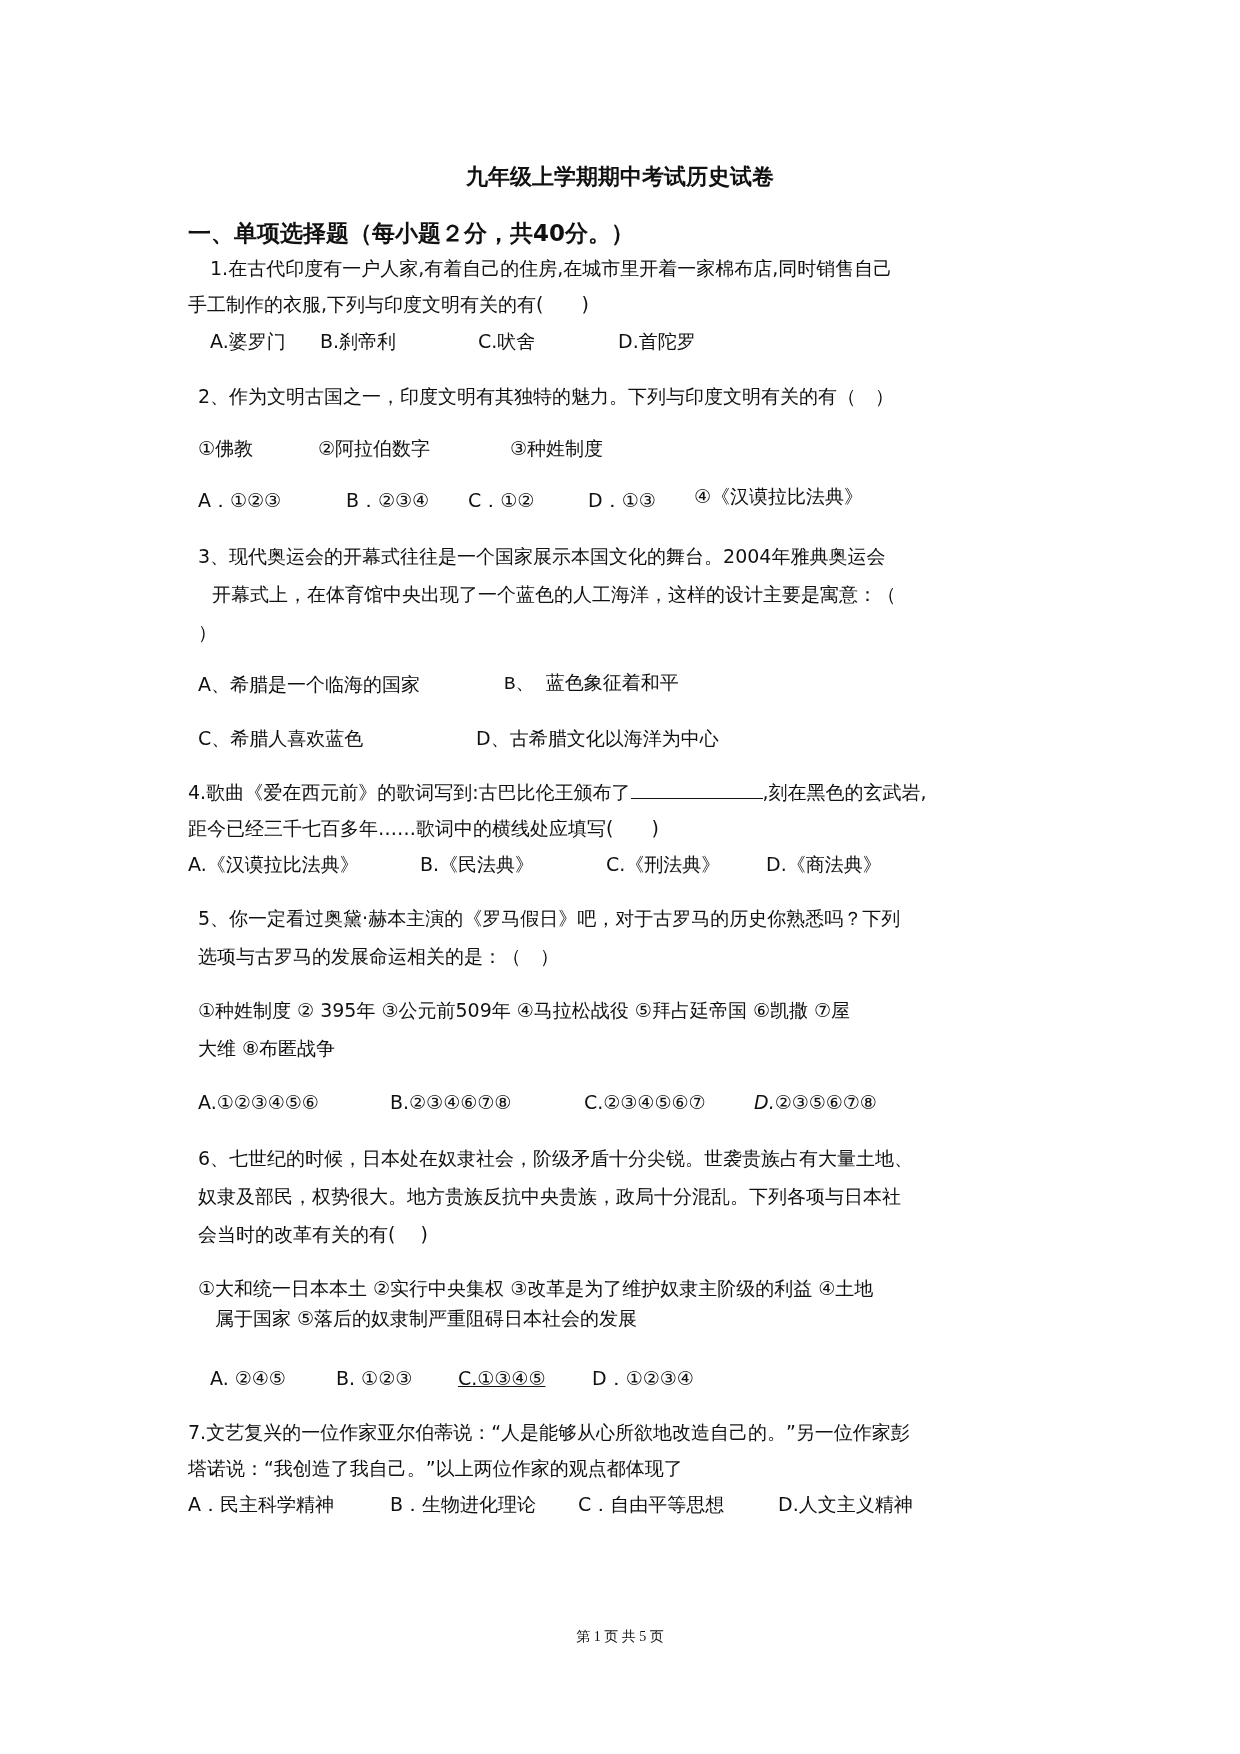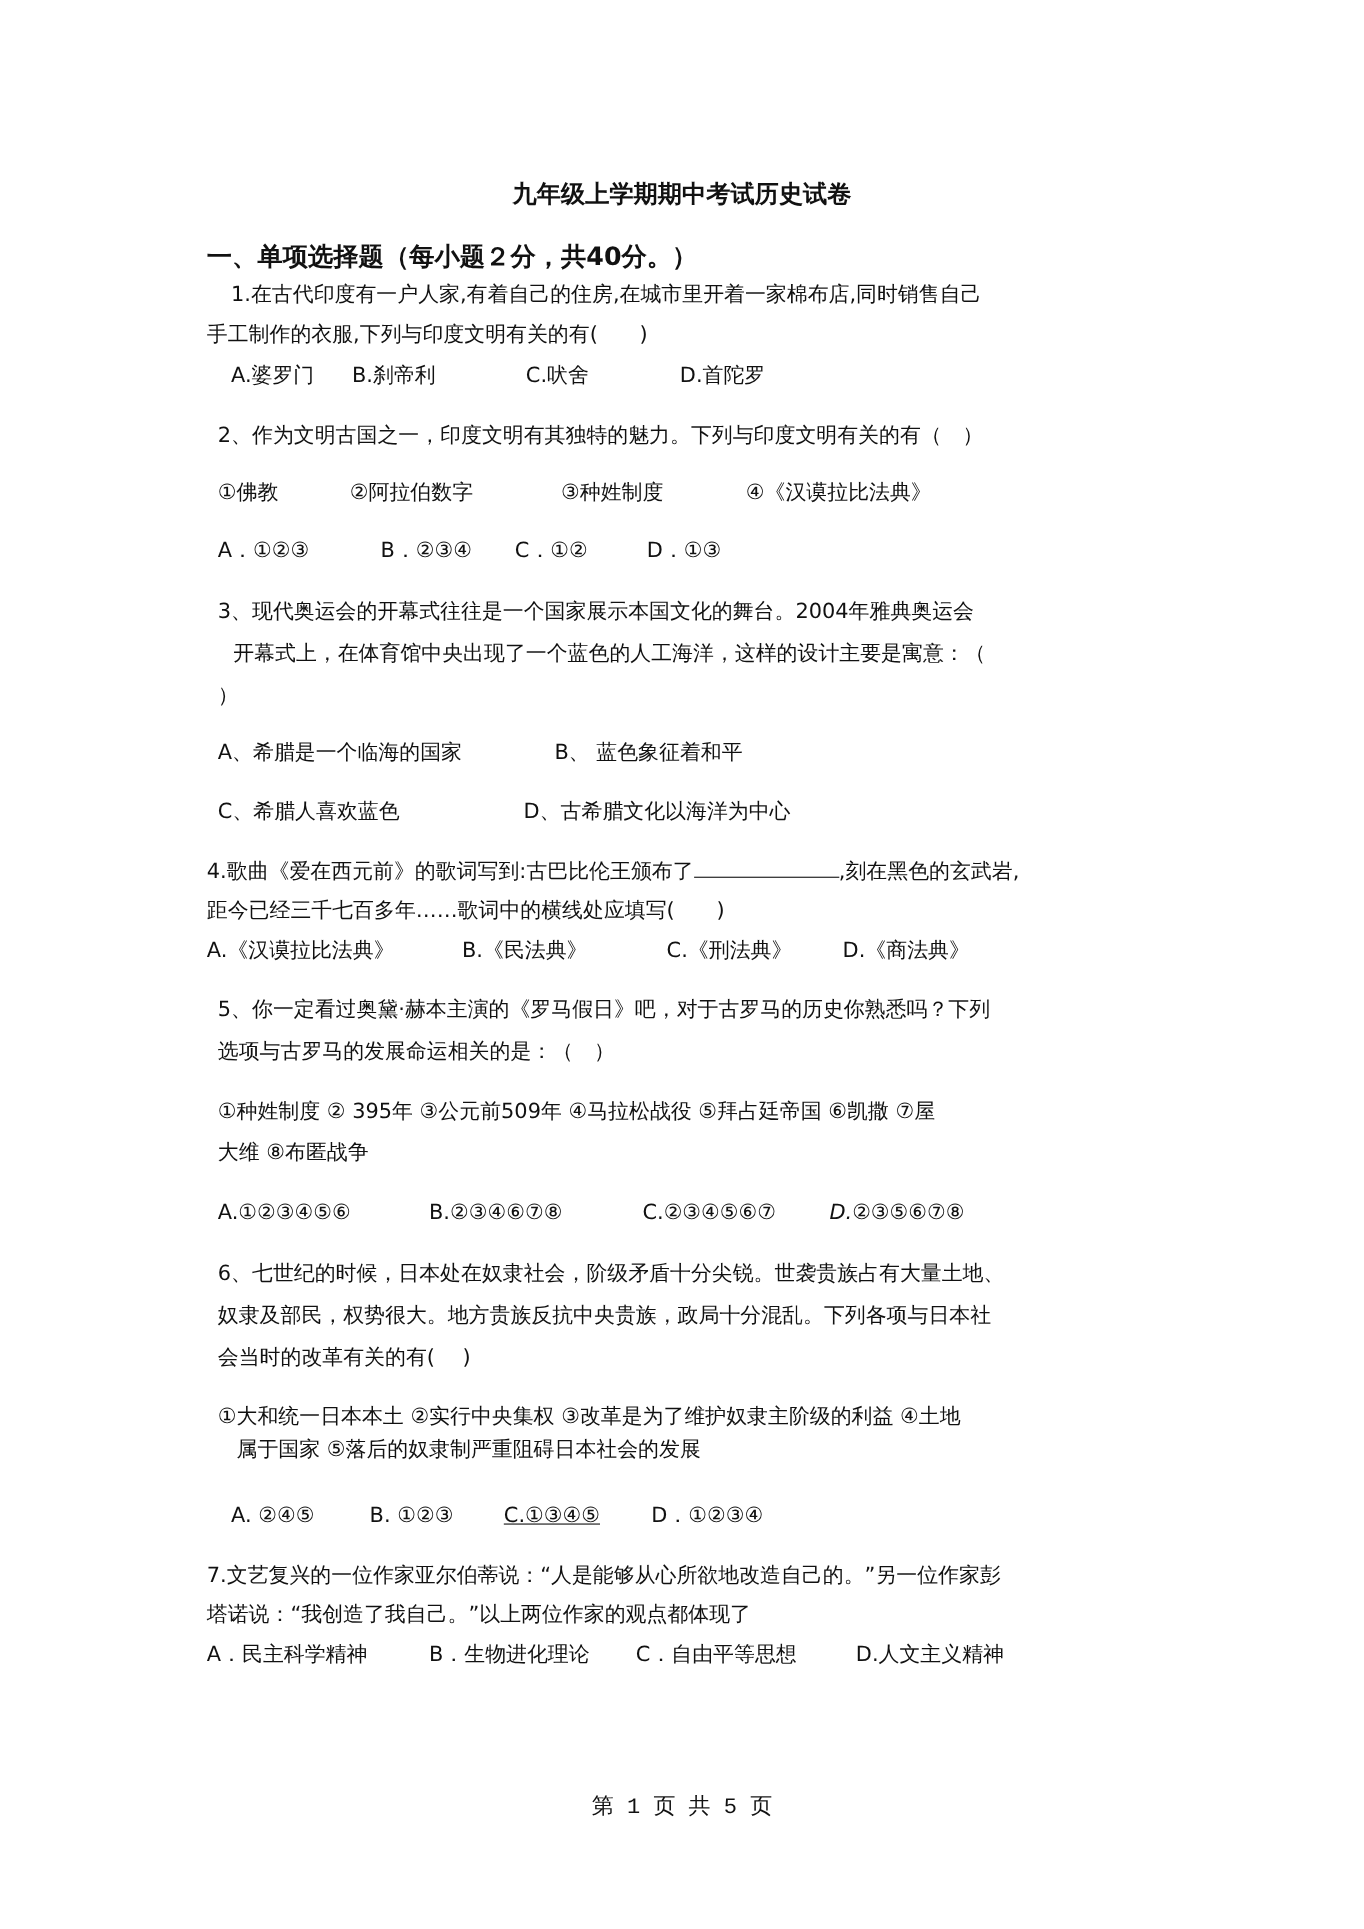--- a/index.html
+++ b/index.html
@@ -51,22 +51,22 @@
       border-bottom: 1.5px solid #111;
       height: 20px;
       vertical-align: baseline;
     }
     .footer {
       position: absolute;
       top: 1628px;
       left: 0;
       width: 1240px;
       text-align: center;
-      font-family: Liberation Mono, monospace;
-      font-size: 20px;
+      font-family: Liberation Serif, serif;
+      font-size: 14px;
     }
     .opt { display: inline-block; }
   </style>
 </head>
 <body>
 
 <div class="page">
 
   <div class="title">九年级上学期期中考试历史试卷</div>
 
@@ -82,37 +82,37 @@
       <span class="opt" style="position:absolute; left:408px;">D.首陀罗</span>
     </div>
   </div>
 
   <div>
     <div class="line" style="left:198px; top:381px;">2、作为文明古国之一，印度文明有其独特的魅力。下列与印度文明有关的有（　）</div>
     <div class="line" style="top:433px; left:198px;">
       <span class="opt" style="position:absolute; left:0px;">①佛教</span>
       <span class="opt" style="position:absolute; left:120px;">②阿拉伯数字</span>
       <span class="opt" style="position:absolute; left:312px;">③种姓制度</span>
-      <span class="opt" style="position:absolute; left:480px;">④《汉谟拉比法典》</span>
+      <span class="opt" style="position:absolute; left:496px;margin-top:48px;">④《汉谟拉比法典》</span>
     </div>
     <div class="line" style="top:485px; left:198px;">
       <span class="opt" style="position:absolute; left:0px;">A．①②③</span>
       <span class="opt" style="position:absolute; left:148px;">B．②③④</span>
       <span class="opt" style="position:absolute; left:270px;">C．①②</span>
       <span class="opt" style="position:absolute; left:390px;">D．①③</span>
     </div>
   </div>
 
   <div>
     <div class="line" style="left:198px; top:541px;">3、现代奥运会的开幕式往往是一个国家展示本国文化的舞台。2004年雅典奥运会</div>
     <div class="line" style="left:212px; top:579px;">开幕式上，在体育馆中央出现了一个蓝色的人工海洋，这样的设计主要是寓意：（</div>
     <div class="line" style="left:198px; top:617px;">）</div>
     <div class="line" style="top:669px; left:198px;">
       <span class="opt" style="position:absolute; left:0px;">A、希腊是一个临海的国家</span>
-      <span class="opt" style="position:absolute; left:306px;">B、 蓝色象征着和平</span>
+      <span class="opt" style="position:absolute; left:306px;font-family:Liberation Mono, monospace;">B、 蓝色象征着和平</span>
     </div>
     <div class="line" style="top:723px; left:198px;">
       <span class="opt" style="position:absolute; left:0px;">C、希腊人喜欢蓝色</span>
       <span class="opt" style="position:absolute; left:278px;">D、古希腊文化以海洋为中心</span>
     </div>
   </div>
 
   <div>
     <div class="line" style="left:188px; top:777px;">
       <span>4.歌曲《爱在西元前》的歌词写到:古巴比伦王颁布了</span><span class="blank"></span><span>,刻在黑色的玄武岩,</span>

